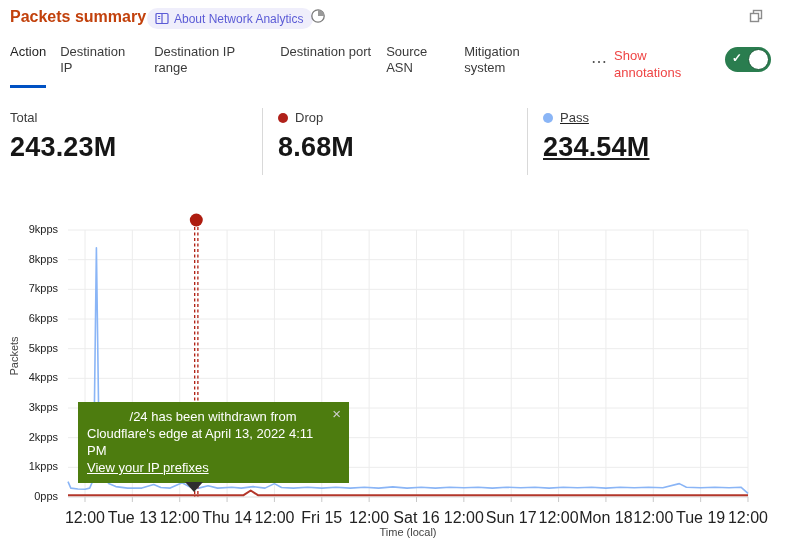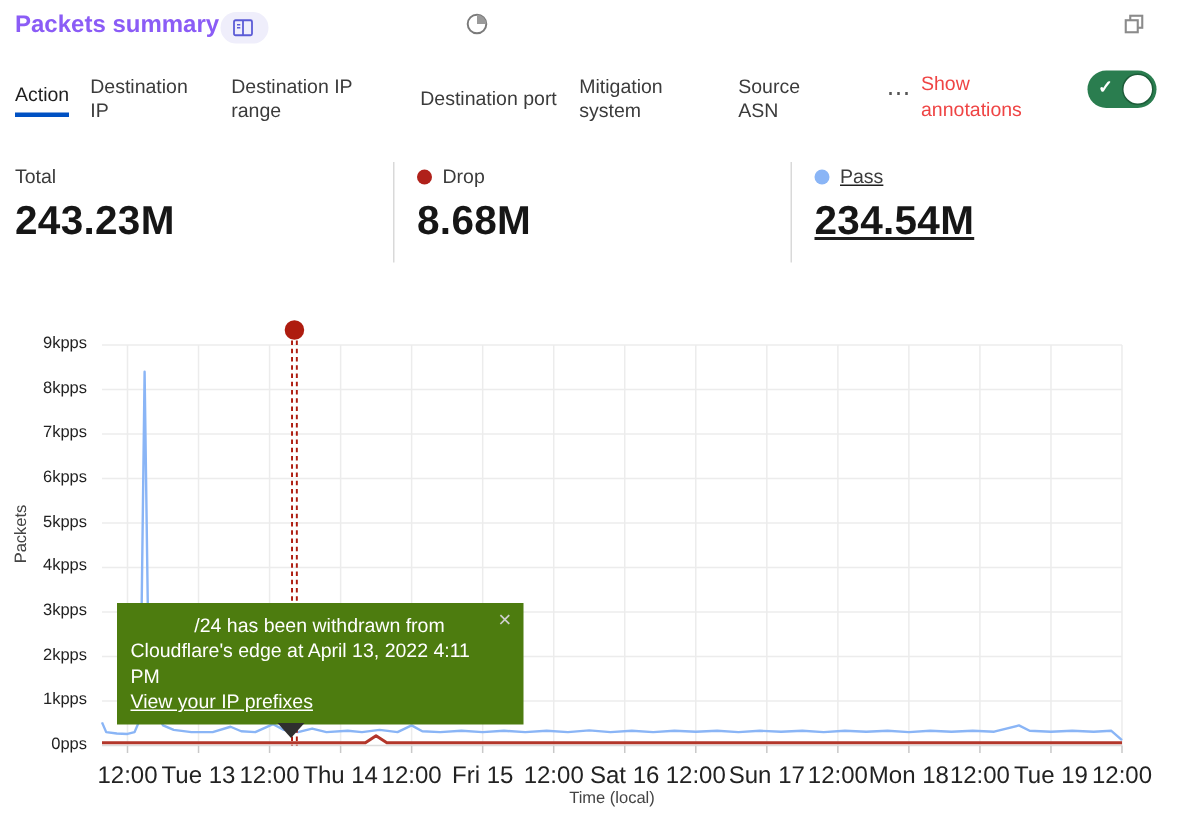--- a/index.html
+++ b/index.html
@@ -1,29 +1,29 @@
 <!DOCTYPE html>
 <html><head>
 <meta charset="utf-8">
 <style>
   * { margin:0; padding:0; box-sizing:border-box; }
   html,body { width:785px; height:555px; background:#fff; overflow:hidden;
     font-family:"Liberation Sans", sans-serif; color:#1f1f1f; position:relative; }
 
   
   .header { position:absolute; left:0; top:0; width:785px; height:40px; }
-  .page-title { position:absolute; left:10px; top:8px; font-size:16px; font-weight:700; color:#8b5cf6; }
+  .page-title { position:absolute; left:10px; top:8px; font-size:16px; font-weight:700; color:#c2410c; }
   .badge { position:absolute; left:147px; top:8px; height:21px; display:flex; align-items:center; gap:5px;
     background:#efeefb; border-radius:11px; padding:0 10px 0 8px; cursor:pointer; }
   .badge span { font-size:12px; color:#5b5bd6; }
   .freshness { position:absolute; left:310px; top:8px; width:16px; height:16px; }
   .expand { position:absolute; left:747px; top:7px; width:18px; height:18px; cursor:pointer; }
 
   
-  .tabs-row { position:absolute; left:10px; top:44px; display:flex; align-items:center; height:44px; }
+  .tabs-row { position:absolute; left:10px; top:44px; display:flex; height:44px; }
   .tab { font-size:13px; color:#3b3b3b; line-height:16px; cursor:pointer; margin-right:14px; }
   .tab.active { color:#1f1f1f; border-bottom:3px solid #0051c3; padding-bottom:4px; }
   .more-dots { position:absolute; left:591px; top:52px; font-size:16px; color:#555; letter-spacing:1px; cursor:pointer; }
   .annot-label { position:absolute; left:614px; top:47px; width:88px; font-size:13px; line-height:17px; color:#ef4444; }
   .toggle { position:absolute; left:725px; top:47px; width:46px; height:25px; border-radius:13px;
     background:#2a7d4f; cursor:pointer; }
   .toggle .check { position:absolute; left:7px; top:4px; color:#fff; font-size:12px; font-weight:700; }
   .toggle .knob { position:absolute; right:2px; top:2px; width:21px; height:21px; border-radius:50%;
     background:#fff; border:1px solid #1d5c39; }
 
@@ -57,38 +57,39 @@
 
 <div class="header">
   <div class="page-title">Packets summary</div>
   <div class="badge">
     <svg width="14" height="13" viewBox="0 0 14 13">
       <rect x="1" y="1.5" width="12" height="10" rx="1" fill="none" stroke="#5b5bd6" stroke-width="1.2"></rect>
       <line x1="7" y1="1.5" x2="7" y2="11.5" stroke="#5b5bd6" stroke-width="1.2"></line>
       <line x1="3" y1="4.5" x2="5.2" y2="4.5" stroke="#5b5bd6" stroke-width="1"></line>
       <line x1="3" y1="6.5" x2="5.2" y2="6.5" stroke="#5b5bd6" stroke-width="1"></line>
     </svg>
+    <span>About Network Analytics</span>
   </div>
   <svg class="freshness" viewBox="0 0 16 16">
     <circle cx="8" cy="8" r="6.2" fill="none" stroke="#7a7a7a" stroke-width="1.3"></circle>
     <path d="M8 8 L8 1.8 A6.2 6.2 0 0 1 14.2 8 Z" fill="#9a9a9a"></path>
   </svg>
   <svg class="expand" viewBox="0 0 18 18">
     <rect x="6.5" y="3.5" width="8" height="8" fill="none" stroke="#8b8b8b" stroke-width="1.4"></rect>
     <rect x="3.5" y="6.5" width="8" height="8" fill="#fff" stroke="#8b8b8b" stroke-width="1.4"></rect>
   </svg>
 </div>
 
 <div class="tabs-row" id="tabs-row">
     <div class="tab active" style="width: auto;">Action</div>
     <div class="tab" style="width: 80px;">Destination IP</div>
     <div class="tab" style="width: 112px;">Destination IP range</div>
     <div class="tab" style="width: 92px;">Destination port</div>
+    <div class="tab" style="width: 64px;">Source ASN</div>
     <div class="tab" style="width: 92px;">Mitigation system</div>
-    <div class="tab" style="width: 64px;">Source ASN</div>
   </div>
 <div class="more-dots">⋯</div>
 <div class="annot-label">Show annotations</div>
 <div class="toggle">
   <span class="check">✓</span>
   <span class="knob"></span>
 </div>
 
 <div id="stats">
     <div class="stat" style="left: 10px;">

